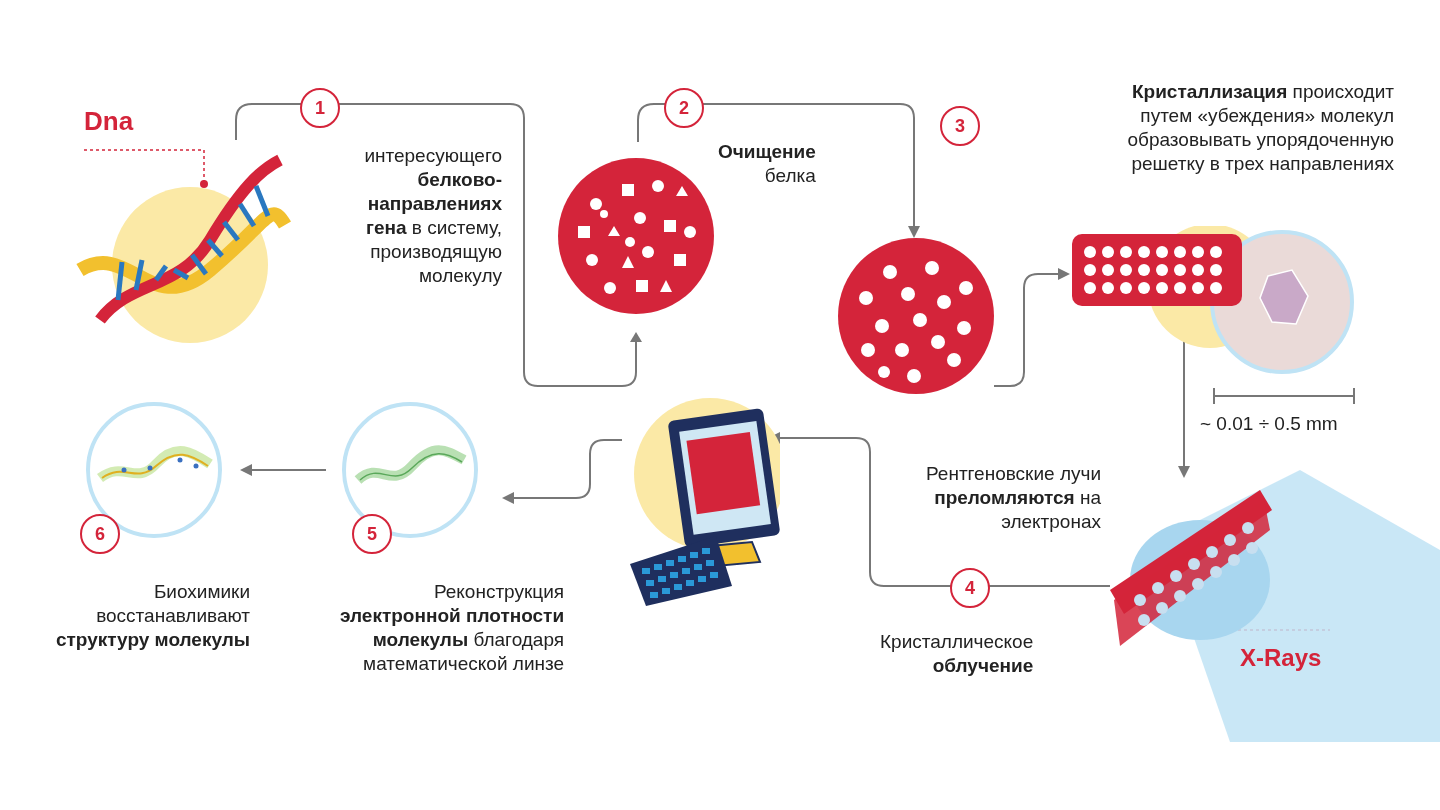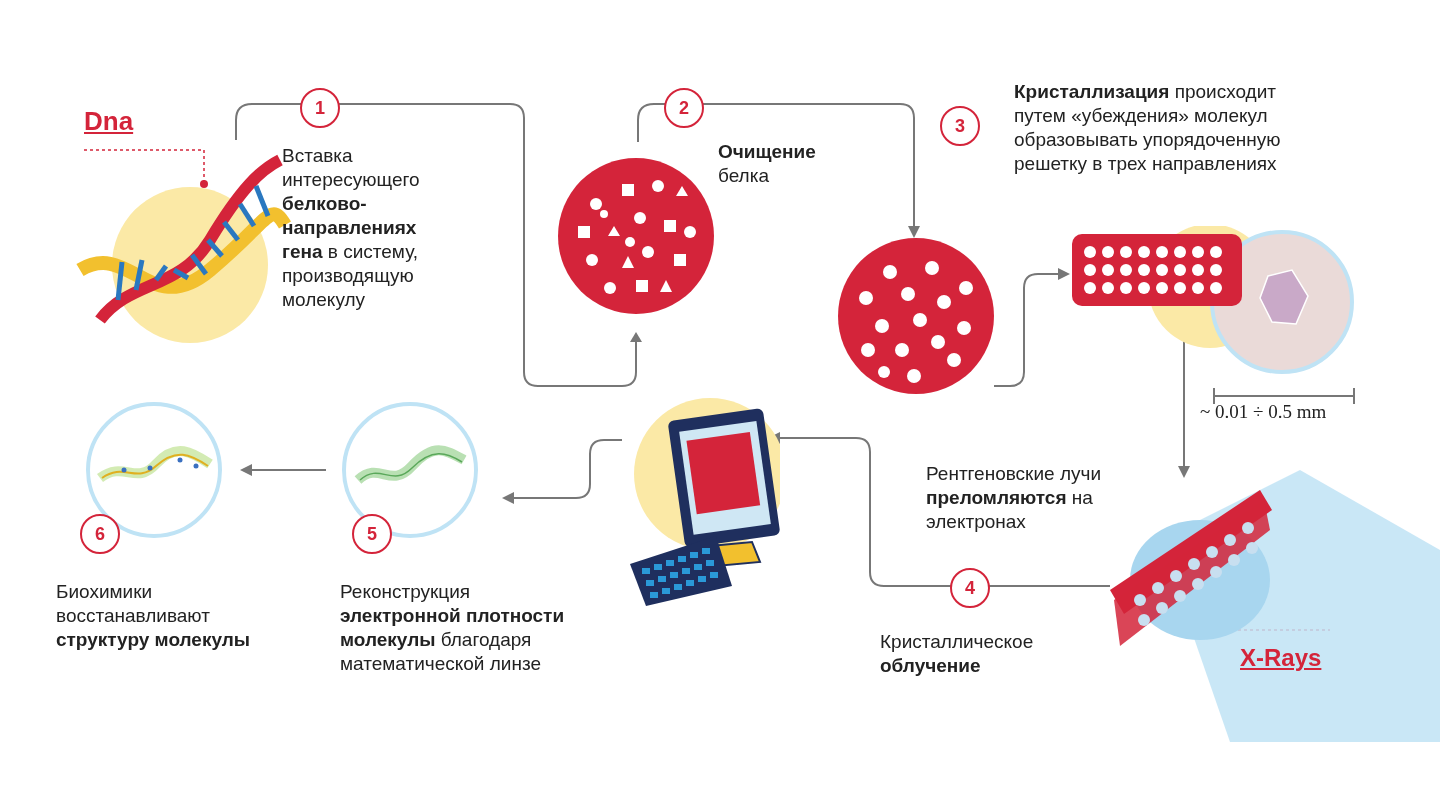--- a/index.html
+++ b/index.html
@@ -1,21 +1,21 @@
 <!DOCTYPE html>
 <html><head>
 <meta charset="utf-8">
 <style>
   * { box-sizing: border-box; margin: 0; padding: 0; }
   html, body { width: 1440px; height: 810px; background: #ffffff; overflow: hidden; }
   body { position: relative; font-family: "Liberation Sans", sans-serif; color: #1a1a1a; }
   .abs { position: absolute; }
-  .txt { font-size: 19px; line-height: 24px; color: #222; }
+  .txt { font-size: 19px; line-height: 24px; color: #222; text-align: right; }
   .txt b { font-weight: 700; }
-  .lbl-red { color: #d4243a; font-weight: 700; text-decoration: underline; }
+  .lbl-red { color: #d4243a; font-weight: 700; }
   .step { position: absolute; width: 40px; height: 40px; border: 2.5px solid #d4243a; border-radius: 50%;
           background: #fff; color: #d4243a; font-size: 18px; font-weight: 700; display: flex;
           align-items: center; justify-content: center; }
   svg.lines { position: absolute; left: 0; top: 0; }
 </style>
 </head>
 <body>
 
 <svg class="lines" width="1440" height="810">
   <g fill="none" stroke="#777" stroke-width="2">
@@ -70,21 +70,20 @@
         <line x1="170" y1="54" x2="184" y2="76"></line>
         <line x1="186" y1="36" x2="198" y2="66"></line>
       </g>
     </g>
   </svg>
 </div>
 <div class="abs lbl-red" style="left:84px; top:106px; font-size:26px;">Dna</div>
 
 <div class="step" style="left:300px; top:88px;">1</div>
 <div class="abs txt" style="left:282px; top:144px; width:220px;">
-  <div>Вставка</div>
   <div>интересующего</div>
   <div><b>белково-</b></div>
   <div><b>направлениях</b></div>
   <div><b>гена</b><span> в систему,</span></div>
   <div>производящую</div>
   <div>молекулу</div>
 </div>
 
 <div class="abs" style="left:556px; top:156px; width:160px; height:160px;">
   <svg width="160" height="160" viewBox="0 0 160 160">
@@ -175,21 +174,21 @@
         <circle cx="38" cy="62" r="6"></circle>
         <circle cx="56" cy="62" r="6"></circle>
         <circle cx="74" cy="62" r="6"></circle>
         <circle cx="92" cy="62" r="6"></circle>
         <circle cx="110" cy="62" r="6"></circle>
         <circle cx="128" cy="62" r="6"></circle>
         <circle cx="146" cy="62" r="6"></circle>
     </g>
   </svg>
 </div>
-<div class="abs txt" style="left:1200px; top:400px;font-family:Liberation Serif, serif;">~ 0.01 ÷ 0.5 mm</div>
+<div class="abs txt" style="left:1200px; top:412px;">~ 0.01 ÷ 0.5 mm</div>
 
 <div class="abs" style="left:1100px; top:470px; width:340px; height:280px;">
   <svg width="340" height="280" viewBox="0 0 340 280">
     <polygon points="60,70 200,0 340,80 340,272 130,272" fill="#bfe3f5" opacity="0.85"></polygon>
     <ellipse cx="100" cy="110" rx="70" ry="60" fill="#a8d6ef"></ellipse>
     <polygon points="10,120 160,20 172,40 24,144" fill="#d4243a"></polygon>
     <polygon points="14,130 164,30 170,60 20,176" fill="#d4243a" opacity="0.85"></polygon>
     <g fill="#c8dff0">
       <circle cx="40" cy="130" r="6"></circle>
         <circle cx="58" cy="118" r="6"></circle>

